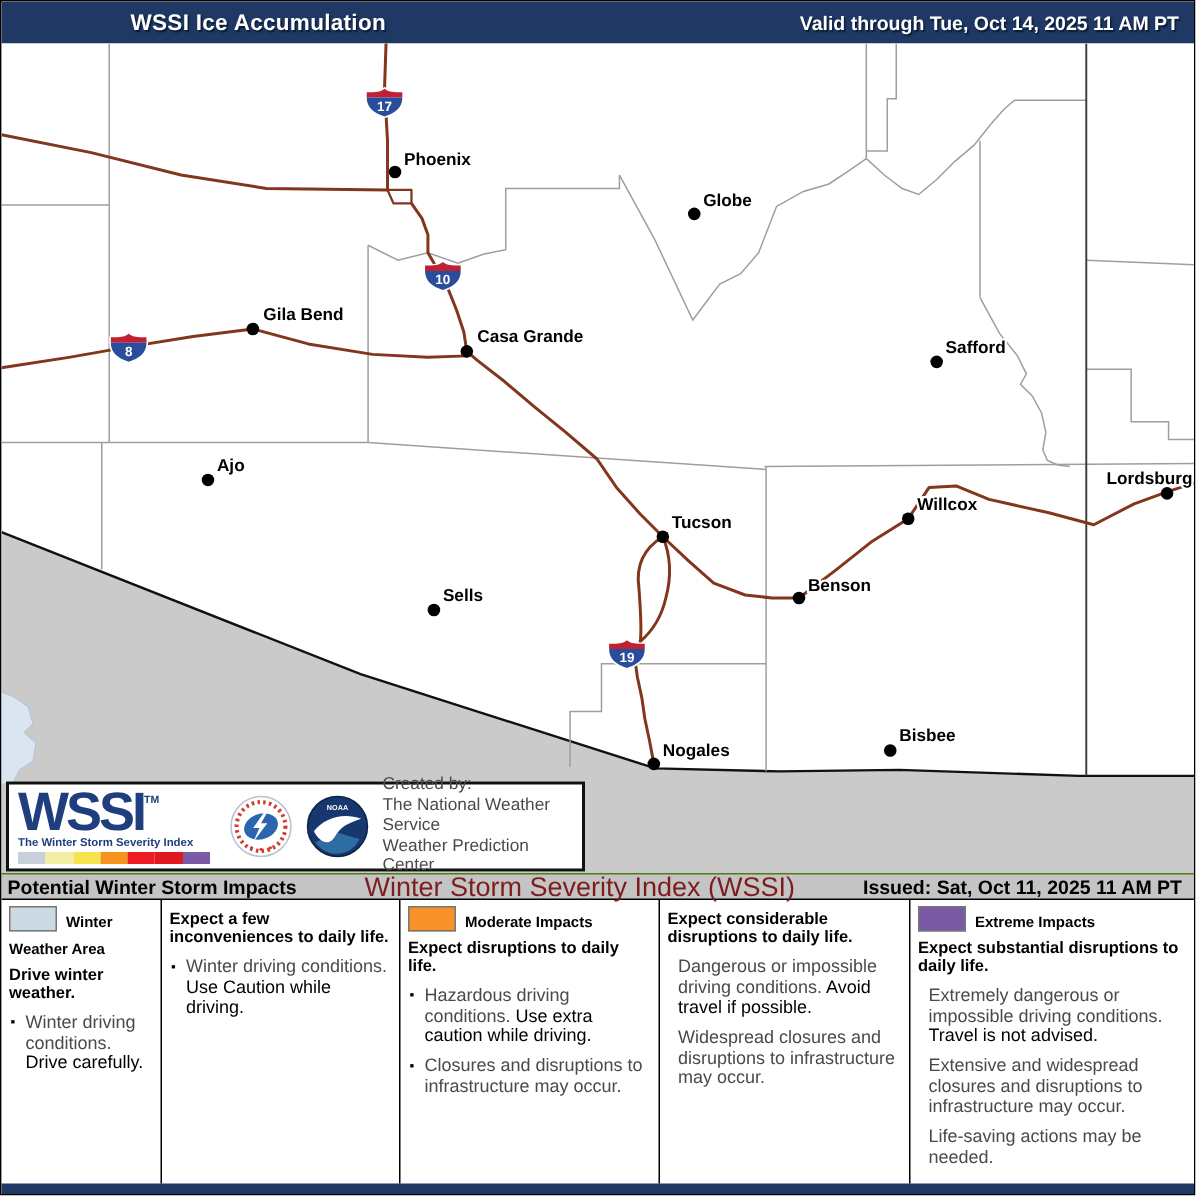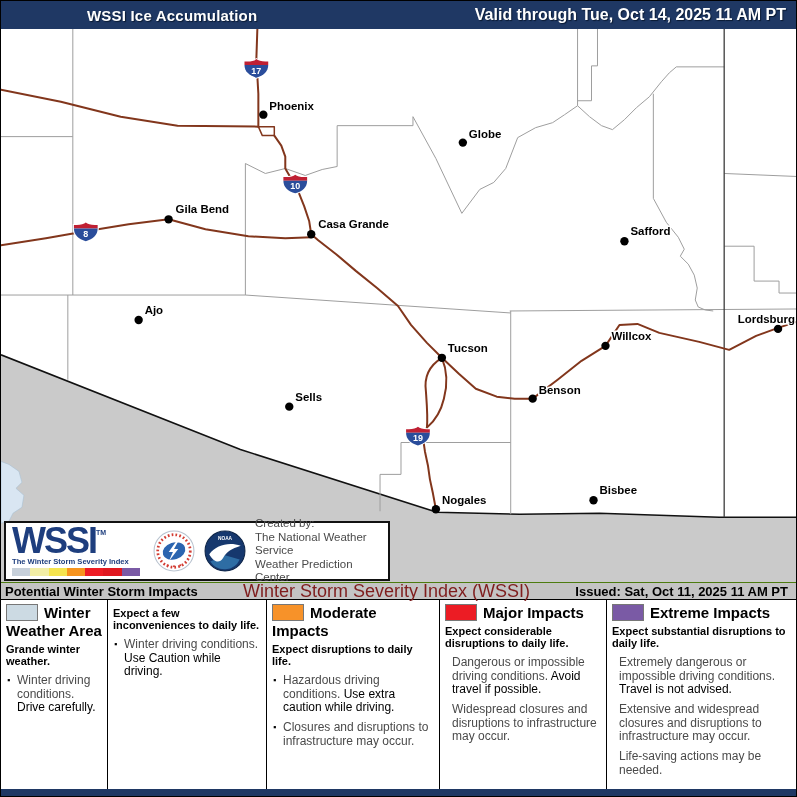--- a/index.html
+++ b/index.html
@@ -4,21 +4,21 @@
 <style>
   html,body{margin:0;padding:0;background:#fff;}
   .page{
     width:797px;height:797px;box-sizing:border-box;border:1px solid #000;
     font-family:"Liberation Sans",sans-serif;position:relative;background:#fff;
     overflow:hidden;
   }
   
   .hdr{height:28px;background:#1f3864;display:flex;align-items:center;color:#fff;}
   .hdr .title{margin-left:86px;font-size:15px;font-weight:bold;text-shadow:1px 1px 1px #0a1a33;letter-spacing:.2px;}
-  .hdr .valid{margin-left:auto;margin-right:10px;font-size:16px;font-weight:bold;text-shadow:1px 1px 1px #0a1a33;}
+  .hdr .valid{margin-left:auto;margin-right:10px;font-size:13px;font-weight:bold;text-shadow:1px 1px 1px #0a1a33;}
   
   .mapwrap{position:relative;height:553px;background:#fff;}
   .mapwrap svg.map{position:absolute;left:0;top:0;}
   .city-label{font-size:11.5px;font-weight:bold;fill:#000;stroke:#fff;stroke-width:3px;paint-order:stroke;}
   .shield-num{font-size:9px;font-weight:bold;fill:#fff;}
   
   .logobox{
     position:absolute;left:3px;top:492px;width:386px;height:60px;box-sizing:border-box;
     background:#fff;border:2px solid #111;display:flex;align-items:center;gap:9px;
     padding:2px 6px;z-index:3;
@@ -37,21 +37,21 @@
     box-sizing:border-box;display:flex;align-items:center;font-size:13px;
   }
   .ibar .l{font-weight:bold;color:#000;padding-left:4px;}
   .ibar .c{color:#7f1d1d;font-size:18px;margin:0 auto;}
   .ibar .r{font-weight:bold;color:#000;padding-right:8px;}
   
   .legend{height:189px;display:flex;background:#fff;}
   .lcol{box-sizing:border-box;padding:4px 5px 0 5px;overflow:hidden;}
   .lcol + .lcol{border-left:1px solid #000;}
   .lhead .sw{display:inline-block;width:30px;height:15px;border:1px solid #777;vertical-align:-3px;margin-right:6px;}
-  .lhead .lbl{font-weight:bold;font-size:15px;color:#000;}
+  .lhead .lbl{font-weight:bold;font-size:10px;color:#000;}
   .lsummary{font-weight:bold;color:#000;font-size:11px;line-height:1.13;margin:3px 0 2px 0;}
   .litem{position:relative;padding-left:11px;margin:6px 0 0 0;color:#4a4a4a;font-size:12px;line-height:1.14;}
   .litem.nobullet{padding-left:7px;}
   .litem .bullet{position:absolute;left:1px;top:1px;color:#000;font-size:9px;}
   .seg-bold{color:#000;font-weight:normal;}
   
   .bstrip{height:7px;background:#1f3864;}
 </style>
 </head>
 <body>
@@ -202,35 +202,34 @@
 
   <div class="ibar">
     <span class="l">Potential Winter Storm Impacts</span>
     <span class="c">Winter Storm Severity Index (WSSI)</span>
     <span class="r">Issued: Sat, Oct 11, 2025 11 AM PT</span>
   </div>
 
   <div class="legend" id="legend">
       <div class="lcol" style="width: 106px;">
         <div class="lhead"><span class="sw" style="background: rgb(204, 218, 227);"></span><span class="lbl">Winter Weather Area</span></div>
-        <div class="lsummary">Grande winter weather.</div>
+        <div class="lsummary">Drive winter weather.</div>
         <div class="litem"><span class="bullet">▪</span><span class="seg-gray">Winter driving conditions. </span><span class="seg-bold">Drive carefully.</span></div>
       </div>
       <div class="lcol" style="width: 159px;">
         <div class="lsummary">Expect a few inconveniences to daily life.</div>
         <div class="litem"><span class="bullet">▪</span><span class="seg-gray">Winter driving conditions. </span><span class="seg-bold">Use Caution while driving.</span></div>
       </div>
       <div class="lcol" style="width: 173px;">
         <div class="lhead"><span class="sw" style="background: rgb(247, 146, 41);"></span><span class="lbl">Moderate Impacts</span></div>
         <div class="lsummary">Expect disruptions to daily life.</div>
         <div class="litem"><span class="bullet">▪</span><span class="seg-gray">Hazardous driving conditions. </span><span class="seg-bold">Use extra caution while driving.</span></div>
         <div class="litem"><span class="bullet">▪</span><span class="seg-gray">Closures and disruptions to infrastructure may occur.</span></div>
       </div>
       <div class="lcol" style="width: 167px;">
-        <div class="lhead"><span class="sw" style="background: rgb(236, 28, 36);"></span><span class="lbl">Major Impacts</span></div>
         <div class="lsummary">Expect considerable disruptions to daily life.</div>
         <div class="litem nobullet"><span class="seg-gray">Dangerous or impossible driving conditions. </span><span class="seg-bold">Avoid travel if possible.</span></div>
         <div class="litem nobullet"><span class="seg-gray">Widespread closures and disruptions to infrastructure may occur.</span></div>
       </div>
       <div class="lcol" style="width: 190px;">
         <div class="lhead"><span class="sw" style="background: rgb(122, 90, 165);"></span><span class="lbl">Extreme Impacts</span></div>
         <div class="lsummary">Expect substantial disruptions to daily life.</div>
         <div class="litem nobullet"><span class="seg-gray">Extremely dangerous or impossible driving conditions. </span><span class="seg-bold">Travel is not advised.</span></div>
         <div class="litem nobullet"><span class="seg-gray">Extensive and widespread closures and disruptions to infrastructure may occur.</span></div>
         <div class="litem nobullet"><span class="seg-gray">Life-saving actions may be needed.</span></div>

